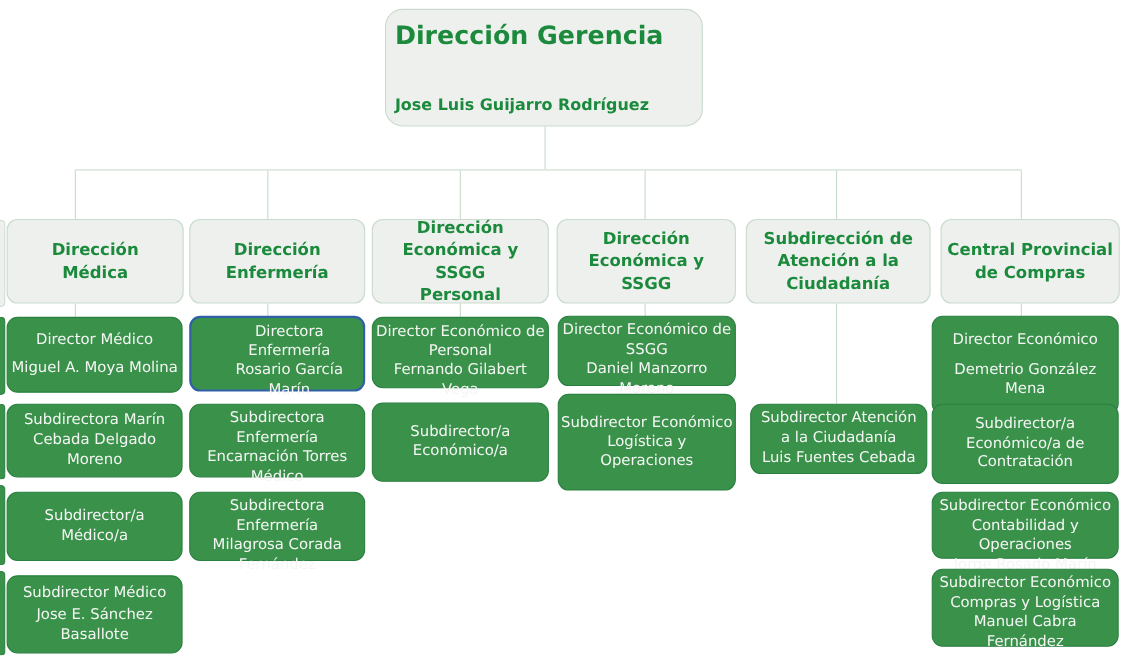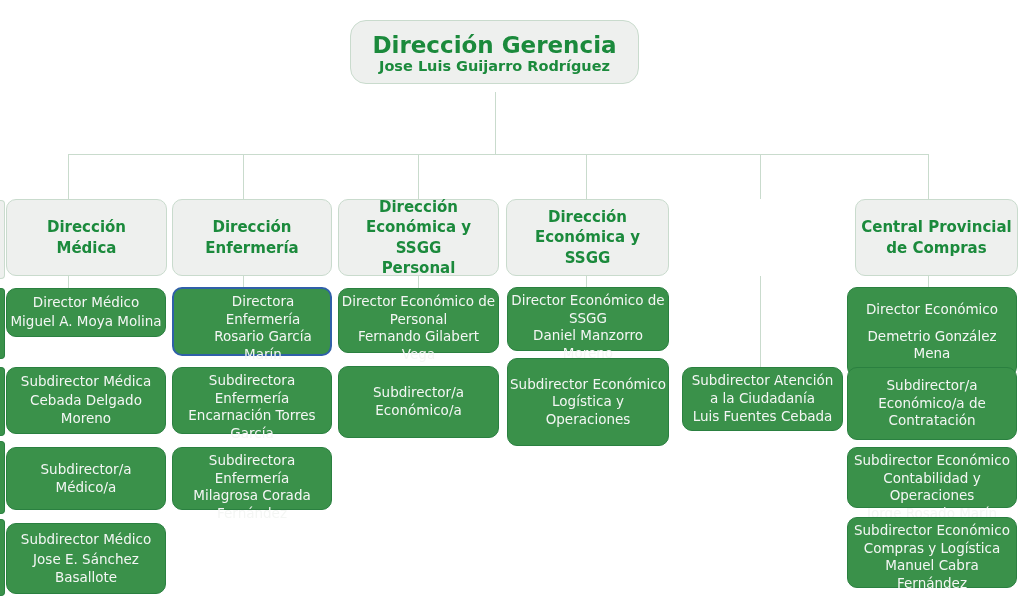--- a/index.html
+++ b/index.html
@@ -12,24 +12,24 @@
     --hl-blue:#3060a8;
     --node-text:#f4f6f4;
   }
   html,body{margin:0;padding:0;background:#fff;}
   .canvas{
     position:relative;width:1024px;height:600px;background:#fff;overflow:hidden;
     font-family:"DejaVu Sans","Liberation Sans",sans-serif;
   }
   .conn{position:absolute;background:var(--line);}
   .root-box{
-    position:absolute;left:350px;top:8px;width:289px;height:64px;
+    position:absolute;left:350px;top:8px;width:289px;height:107px;
     background:var(--header-bg);border:1px solid var(--header-border);border-radius:16px;
-    display:flex;flex-direction:column;justify-content:space-between;align-items:center;
-    padding:12px 8px 10px;box-sizing:border-box;margin-top:12px;
+    display:flex;flex-direction:column;justify-content:space-between;
+    padding:12px 8px 10px;box-sizing:border-box;
   }
   .root-title{color:var(--header-text);font-weight:bold;font-size:23px;line-height:1.1;}
   .root-person{color:var(--header-text);font-weight:bold;font-size:14.5px;}
   .hdr{
     position:absolute;background:var(--header-bg);border:1px solid var(--header-border);
     border-radius:10px;display:flex;align-items:center;justify-content:center;text-align:center;
     color:var(--header-text);font-weight:bold;font-size:15px;line-height:1.35;
     white-space:pre-line;box-sizing:border-box;padding:2px 4px;
   }
   .nbox{
@@ -72,50 +72,53 @@
   <div class="hdr" style="left:6px;top:199px;width:161px;height:77px;">Dirección
 Médica</div>
   <div class="hdr" style="left:172px;top:199px;width:160px;height:77px;">Dirección
 Enfermería</div>
   <div class="hdr" style="left:338px;top:199px;width:161px;height:77px;">Dirección
 Económica y  SSGG
 Personal</div>
   <div class="hdr" style="left:506px;top:199px;width:163px;height:77px;">Dirección
 Económica y
 SSGG</div>
+  <div class="hdr" style="left:678px;top:199px;width:168px;height:77px;">Subdirección de
+Atención a la
+Ciudadanía</div>
   <div class="hdr" style="left:855px;top:199px;width:163px;height:77px;">Central Provincial
 de Compras</div>
 
-  <div class="nbox" style="left:6px;top:288px;width:160px;height:49px;">
+  <div class="nbox" style="left:6px;top:288px;width:160px;height:69px;">
     <div class="role">Director Médico</div>
     <div class="person">Miguel A. Moya Molina</div>
   </div>
   <div class="nbox" style="left:6px;top:367px;width:160px;height:67px;">
-    <div class="role">Subdirector Médica</div>
+    <div class="role">Subdirectora Marín</div>
     <div class="person">Cebada Delgado Moreno</div>
   </div>
   <div class="nbox" style="left:6px;top:447px;width:160px;height:63px;">
     <div class="role">Subdirector/a
 Médico/a</div>
     
   </div>
   <div class="nbox" style="left:6px;top:523px;width:160px;height:71px;">
     <div class="role">Subdirector Médico</div>
     <div class="person">Jose E. Sánchez
 Basallote</div>
   </div>
 
   <div class="nbox hl" style="left:172px;top:287px;width:160px;height:69px;">
     <div class="role">Directora Enfermería</div>
     <div class="person">Rosario García Marín</div>
   </div>
   <div class="nbox" style="left:172px;top:367px;width:160px;height:67px;">
     <div class="role">Subdirectora Enfermería</div>
     <div class="person">Encarnación Torres
-García</div>
+Médico</div>
   </div>
   <div class="nbox" style="left:172px;top:447px;width:160px;height:63px;">
     <div class="role">Subdirectora Enfermería</div>
     <div class="person">Milagrosa Corada
 Fernández</div>
   </div>
 
   <div class="nbox" style="left:338px;top:288px;width:161px;height:65px;">
     <div class="role">Director Económico de
 Personal</div>

